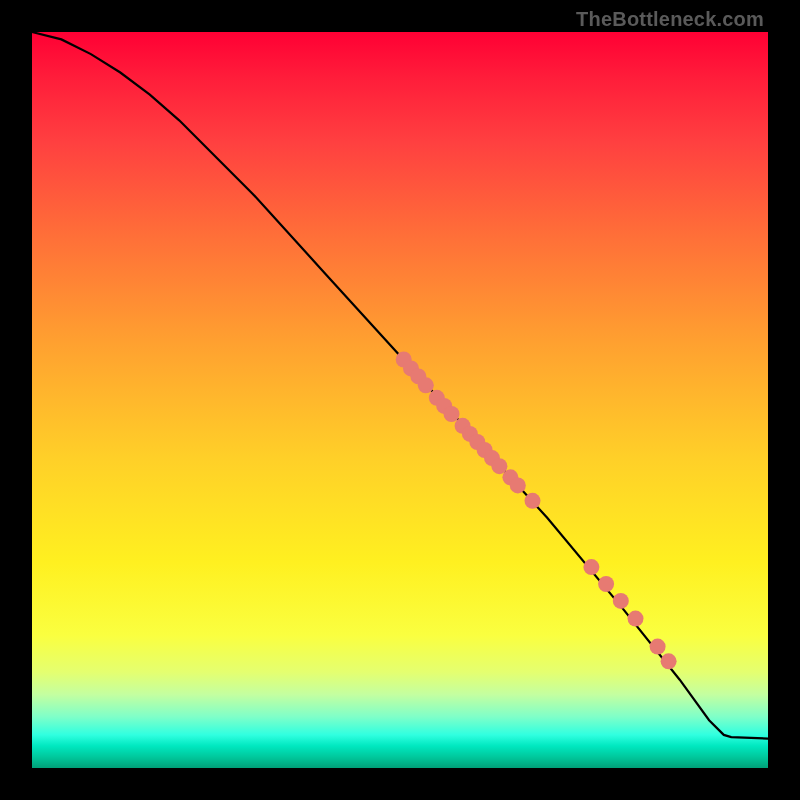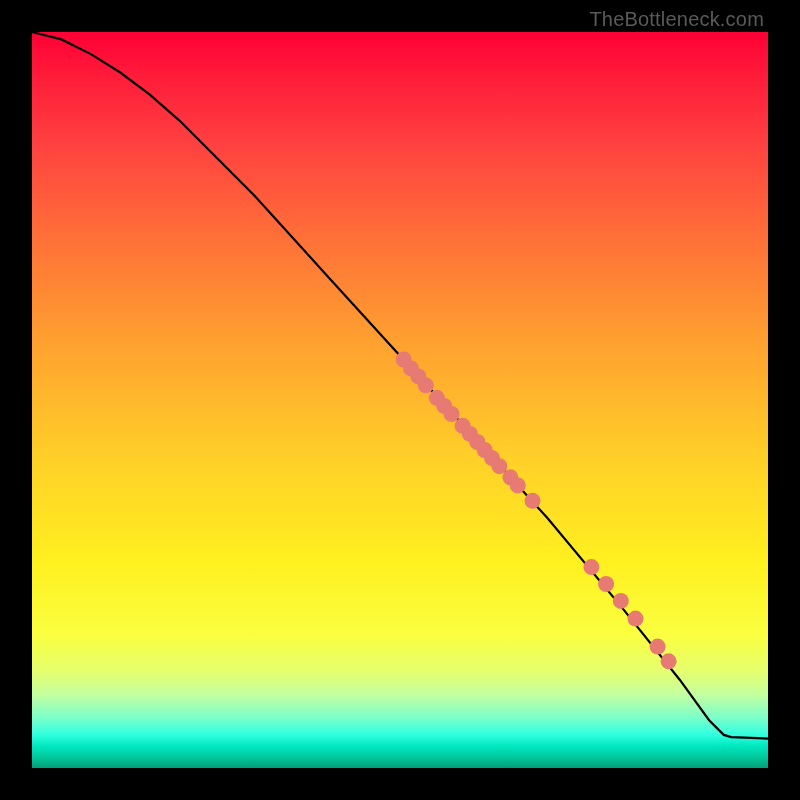--- a/index.html
+++ b/index.html
@@ -34,21 +34,21 @@
       #00c89c 98.5%,
       #00a078 100%
     );
   }
   .watermark {
     position: absolute;
     top: 8px;
     right: 36px;
     color: #5a5a5a;
     font-size: 20px;
-    font-weight: 400;
+    font-weight: 700;
     letter-spacing: 0.2px;
   }
   svg.plot {
     position: absolute;
     left: 0;
     top: 0;
     width: 736px;
     height: 736px;
     overflow: visible;
   }

